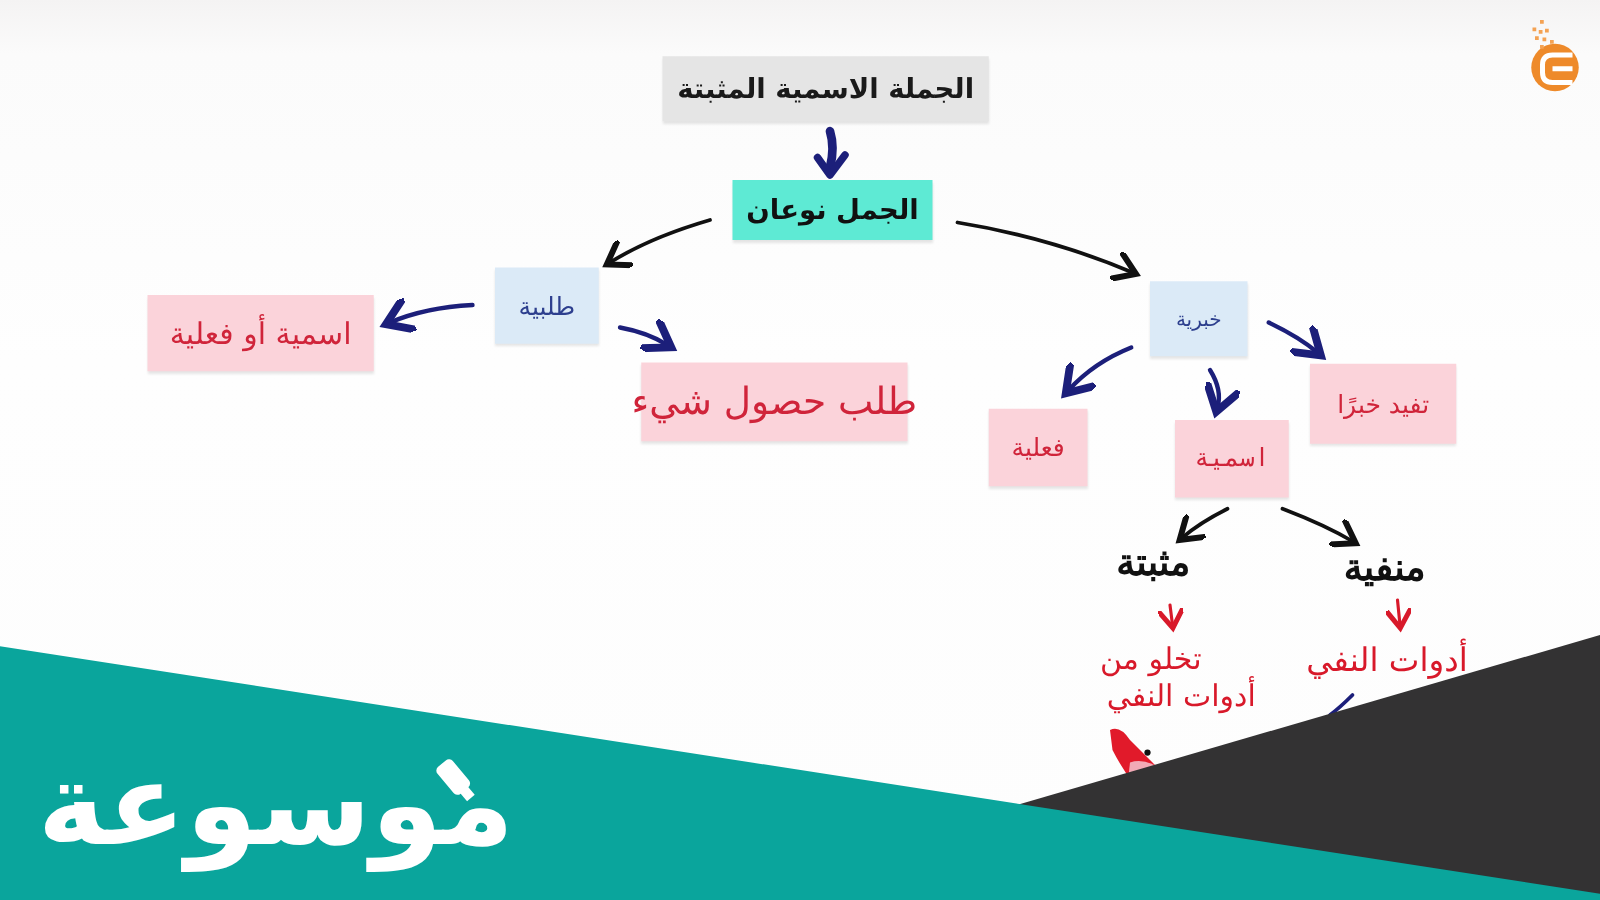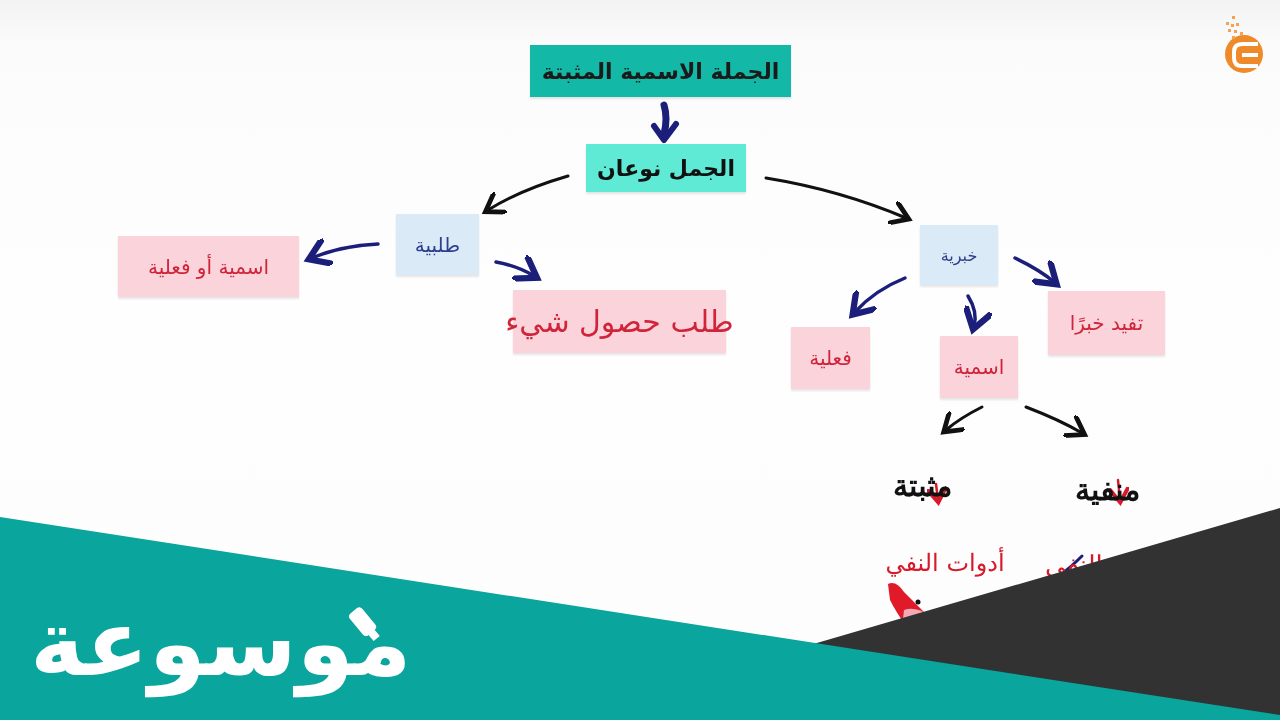--- a/index.html
+++ b/index.html
@@ -12,29 +12,28 @@
     position: absolute; inset: 0;
     background: linear-gradient(180deg, #f4f3f3 0%, #fbfbfb 6%, #fefefe 40%, #fdfdfd 100%);
   }
   .note {
     position: absolute;
     display: flex; align-items: center; justify-content: center;
     direction: rtl;
     box-shadow: 0 2px 2px rgba(0,0,0,0.10);
     white-space: nowrap;
   }
-  .note.yellow { background: #14b8a6; color: #1a1a1a; font-weight: bold; }
+  .note.yellow { background: #e5e5e5; color: #1a1a1a; font-weight: bold; }
   .note.green  { background: #5eead4; color: #111; font-weight: bold; }
   .note.blue   { background: #dbeaf7; color: #2d3f8e; }
   .note.pink   { background: #fbd3da; color: #d0243a; }
 
   .hand {
     position: absolute; direction: rtl; white-space: nowrap;
     font-family: "DejaVu Serif", serif;
-    margin-top: 36px;
   }
   .hand.black { color: #111; font-size: 30px; font-weight: bold; }
   .hand.red   { color: #d8192a; font-size: 24px; line-height: 30px; text-align: center; }
 
   svg.overlay { position: absolute; left: 0; top: 0; }
 
   .logo-top { position: absolute; left: 1212px; top: 10px; width: 60px; height: 64px; }
 
   .brand-text {
     position: absolute; left: 30px; top: 590px;
@@ -91,48 +90,49 @@
 </div>
 
 <div class="note green" style="left:586px; top:144px; width:160px; height:48px; font-size:22px;">
   <span>الجمل نوعان</span>
 </div>
 
 <div class="note blue" style="left:396px; top:214px; width:83px; height:61px; font-size:20px;">
   <span>طلبية</span>
 </div>
 
-<div class="note pink" style="left:118px; top:236px; width:181px; height:61px; font-size:20px;">
+<div class="note pink" style="left:118px; top:236px; width:181px; height:61px; font-size:24px;">
   <span>اسمية أو فعلية</span>
 </div>
 
 <div class="note pink" style="left:513px; top:290px; width:213px; height:63px; font-size:30px;">
   <span>طلب حصول شيء</span>
 </div>
 
 <div class="note blue" style="left:920px; top:225px; width:78px; height:60px; font-size:16px;">
   <span>خبرية</span>
 </div>
 
 <div class="note pink" style="left:791px; top:327px; width:79px; height:62px; font-size:20px;">
   <span>فعلية</span>
 </div>
 
-<div class="note pink" style="left:940px; top:336px; width:78px; height:62px; font-size:20px;">
+<div class="note pink" style="left:940px; top:336px; width:91px; height:62px; font-size:20px;font-family:Liberation Mono, monospace;">
   <span>اسمية</span>
 </div>
 
 <div class="note pink" style="left:1048px; top:291px; width:117px; height:64px; font-size:20px;">
   <span>تفيد خبرًا</span>
 </div>
 
 <div class="hand black" style="left:893px; top:432px;">مثبتة</div>
 <div class="hand black" style="left:1075px; top:436px;">منفية</div>
 
 <div class="hand red" style="left:870px; top:512px; width:150px;">
+  <div style="padding-left:10px; text-align:left;">تخلو من</div>
   <div>أدوات النفي</div>
 </div>
 <div class="hand red" style="left:1045px; top:514px; font-size:26px;">أدوات النفي</div>
 
 <svg class="overlay" width="1280" height="720">
   <path d="M888,584 Q896,580 904,592 L924,612 Q918,624 906,626 Q896,612 890,600 Z" fill="#e11a2a"></path>
   <path d="M904,610 Q916,606 930,616 L934,630 Q916,634 902,628 Z" fill="#f2aab6"></path>
   <circle cx="918" cy="602" r="2.5" fill="#111"></circle>
 </svg>
 

